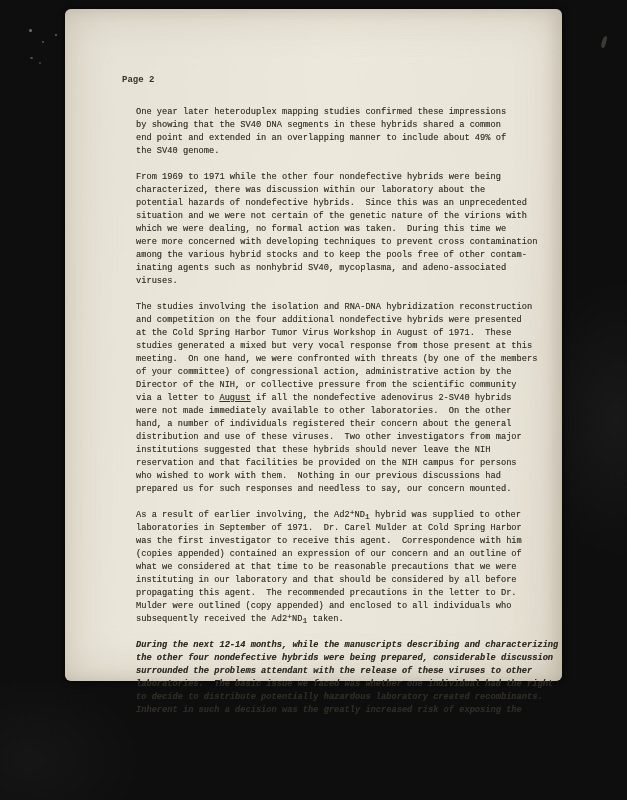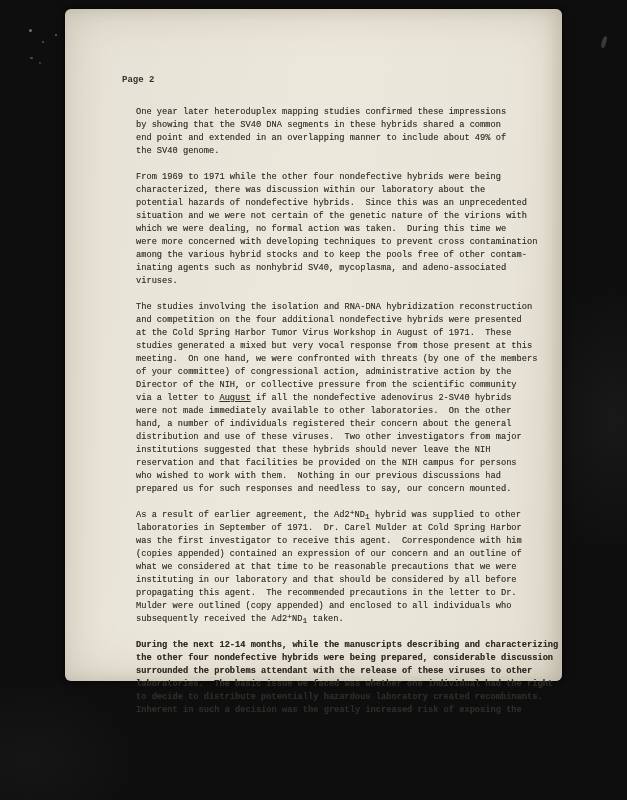--- a/index.html
+++ b/index.html
@@ -56,20 +56,21 @@
     text-shadow: 0 0 0.5px rgba(53, 51, 44, 0.55);
     margin-left: 14px;
   }
   .para {
     margin: 0 0 13px 0;
     white-space: pre-wrap;
   }
   .para.bold {
     font-weight: bold;
     color: #2e2c25;
+    font-style: italic;
   }
   .underlined {
     text-decoration: underline;
   }
   .para sup {
     font-size: 8px;
     position: relative;
     top: -2px;
     vertical-align: baseline;
     line-height: 0;
@@ -130,21 +131,21 @@
 of your committee) of congressional action, administrative action by the
 Director of the NIH, or collective pressure from the scientific community
 via a letter to </span><span class="underlined">August</span><span> if all the nondefective adenovirus 2-SV40 hybrids
 were not made immediately available to other laboratories.  On the other
 hand, a number of individuals registered their concern about the general
 distribution and use of these viruses.  Two other investigators from major
 institutions suggested that these hybrids should never leave the NIH
 reservation and that facilities be provided on the NIH campus for persons
 who wished to work with them.  Nothing in our previous discussions had
 prepared us for such responses and needless to say, our concern mounted.</span></p>
-      <p class="para"><span>As a result of earlier agreement, the Ad2</span><sup>+</sup><span>ND</span><sub>1</sub><span> hybrid was supplied to other
+      <p class="para"><span>As a result of earlier involving, the Ad2</span><sup>+</sup><span>ND</span><sub>1</sub><span> hybrid was supplied to other
 laboratories in September of 1971.  Dr. Carel Mulder at Cold Spring Harbor
 was the first investigator to receive this agent.  Correspondence with him
 (copies appended) contained an expression of our concern and an outline of
 what we considered at that time to be reasonable precautions that we were
 instituting in our laboratory and that should be considered by all before
 propagating this agent.  The recommended precautions in the letter to Dr.
 Mulder were outlined (copy appended) and enclosed to all individuals who
 subsequently received the Ad2</span><sup>+</sup><span>ND</span><sub>1</sub><span> taken.</span></p>
       <p class="para bold">During the next 12-14 months, while the manuscripts describing and characterizing
 the other four nondefective hybrids were being prepared, considerable discussion

